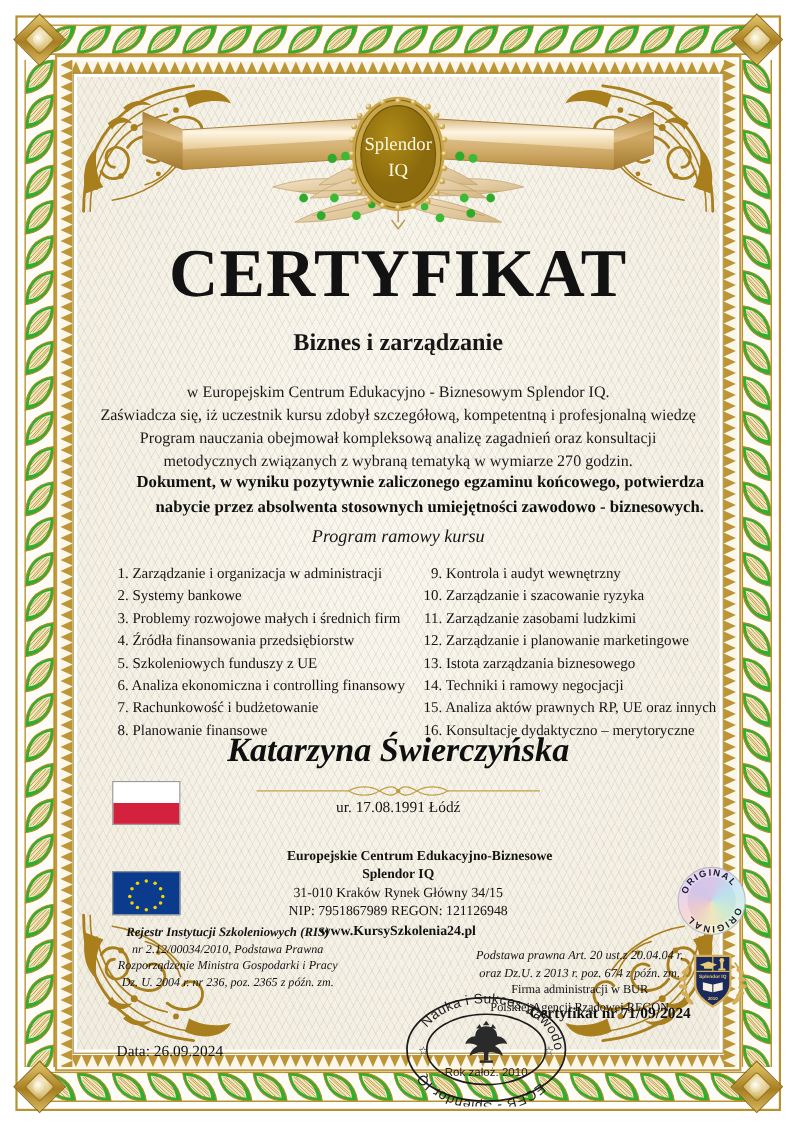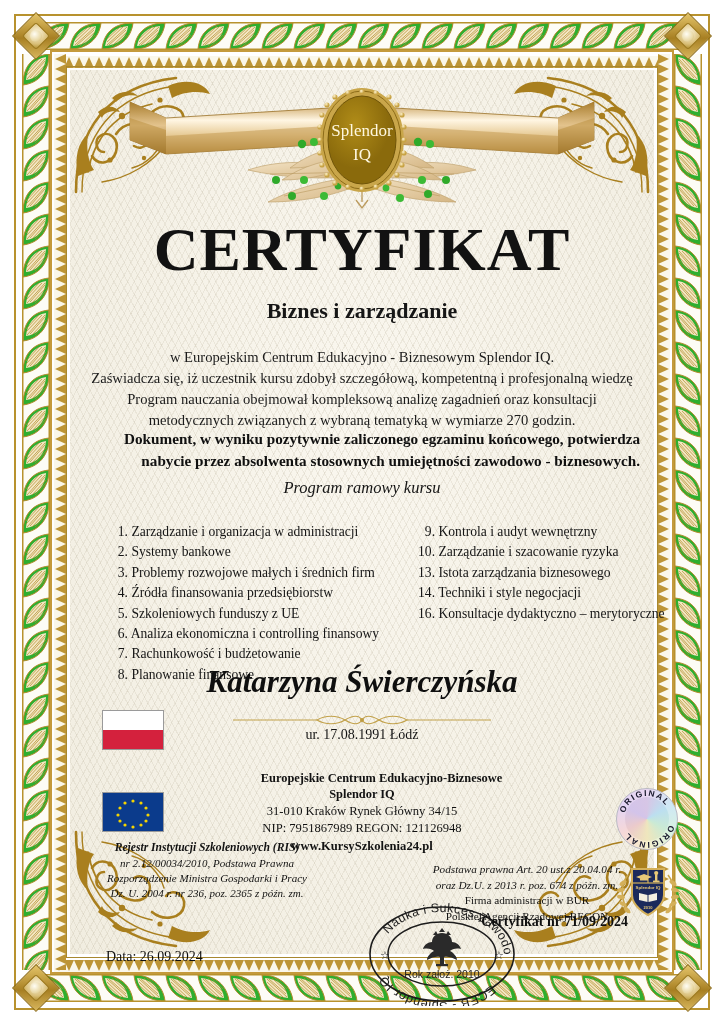--- a/index.html
+++ b/index.html
@@ -79,21 +79,21 @@
     position:absolute;left:14px;right:14px;top:358px;text-align:right;
     font-size:15.2px;font-weight:700;color:#101010;line-height:1.45;
   }
   .prog-head{
     position:absolute;left:0;right:0;top:408px;text-align:center;
     font-style:italic;font-size:16.5px;color:#151515;
   }
 
   .prog-cols{position:absolute;left:26px;right:10px;top:440px;display:flex;gap:10px;}
   .prog-col{flex:1;}
-  .prog-col ol{margin:12px;padding:0;list-style:none;}
+  .prog-col ol{margin:1px;padding:0;list-style:none;}
   .prog-col li{
     font-size:13.6px;color:#141414;line-height:1.50;white-space:nowrap;
   }
   .prog-col li .num{display:inline-block;min-width:20px;text-align:right;}
   .prog-col.right li .num{min-width:22px;}
 
   .recipient{
     position:absolute;left:0;right:0;top:594px;text-align:center;
     font-style:italic;font-weight:700;font-size:31px;color:#0f0f0f;
   }
@@ -960,22 +960,25 @@
           <li><span class="num">5.</span> <span>Szkoleniowych funduszy z UE</span></li>
           <li><span class="num">6.</span> <span>Analiza ekonomiczna i controlling finansowy</span></li>
           <li><span class="num">7.</span> <span>Rachunkowość i budżetowanie</span></li>
           <li><span class="num">8.</span> <span>Planowanie finansowe</span></li>
         </ol>
       </div>
       <div class="prog-col right">
         <ol>
           <li><span class="num">9.</span> <span>Kontrola i audyt wewnętrzny</span></li>
           <li><span class="num">10.</span> <span>Zarządzanie i szacowanie ryzyka</span></li>
+          <li><span class="num">11.</span> <span>Zarządzanie zasobami ludzkimi</span></li>
+          <li><span class="num">12.</span> <span>Zarządzanie i planowanie marketingowe</span></li>
           <li><span class="num">13.</span> <span>Istota zarządzania biznesowego</span></li>
-          <li><span class="num">14.</span> <span>Techniki i style negocjacji</span></li>
+          <li><span class="num">14.</span> <span>Techniki i ramowy negocjacji</span></li>
+          <li><span class="num">15.</span> <span>Analiza aktów prawnych RP, UE oraz innych</span></li>
           <li><span class="num">16.</span> <span>Konsultacje dydaktyczno – merytoryczne</span></li>
         </ol>
       </div>
     </div>
 
     <div class="recipient">Katarzyna Świerczyńska</div>
 
     <div class="divider">
       <svg width="258" height="12" viewBox="0 0 258 12">
         <g stroke="#c2a14a" stroke-width="1.1" fill="none">

